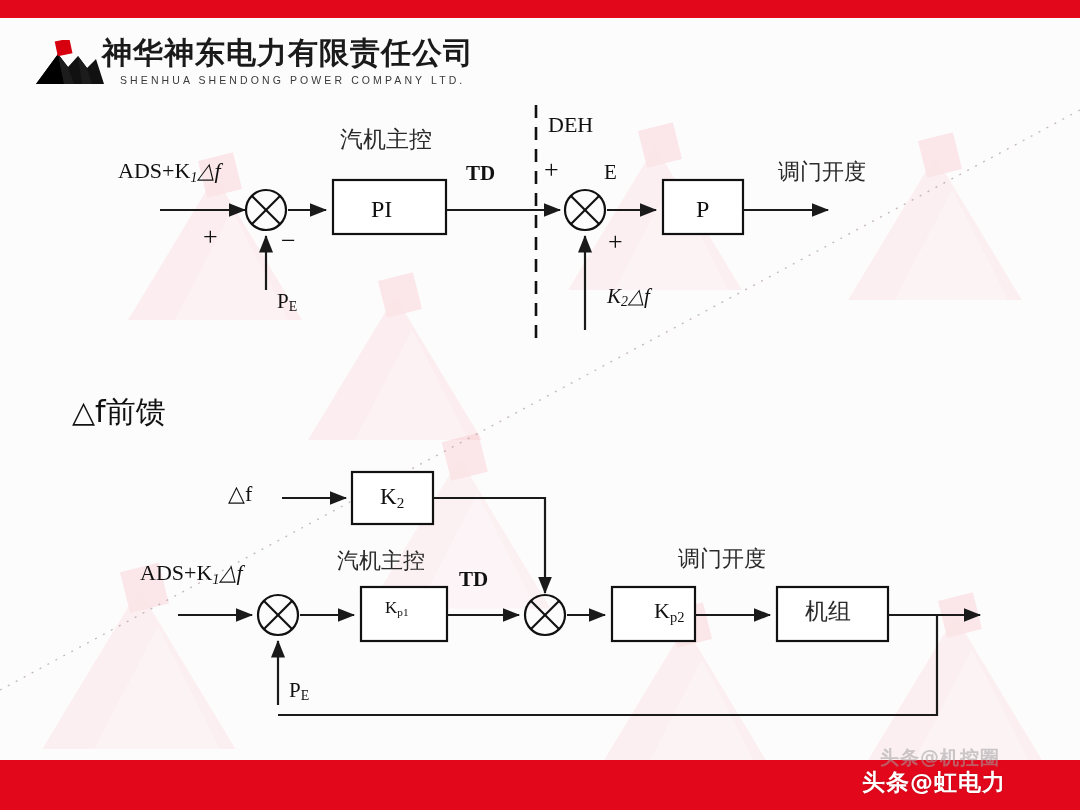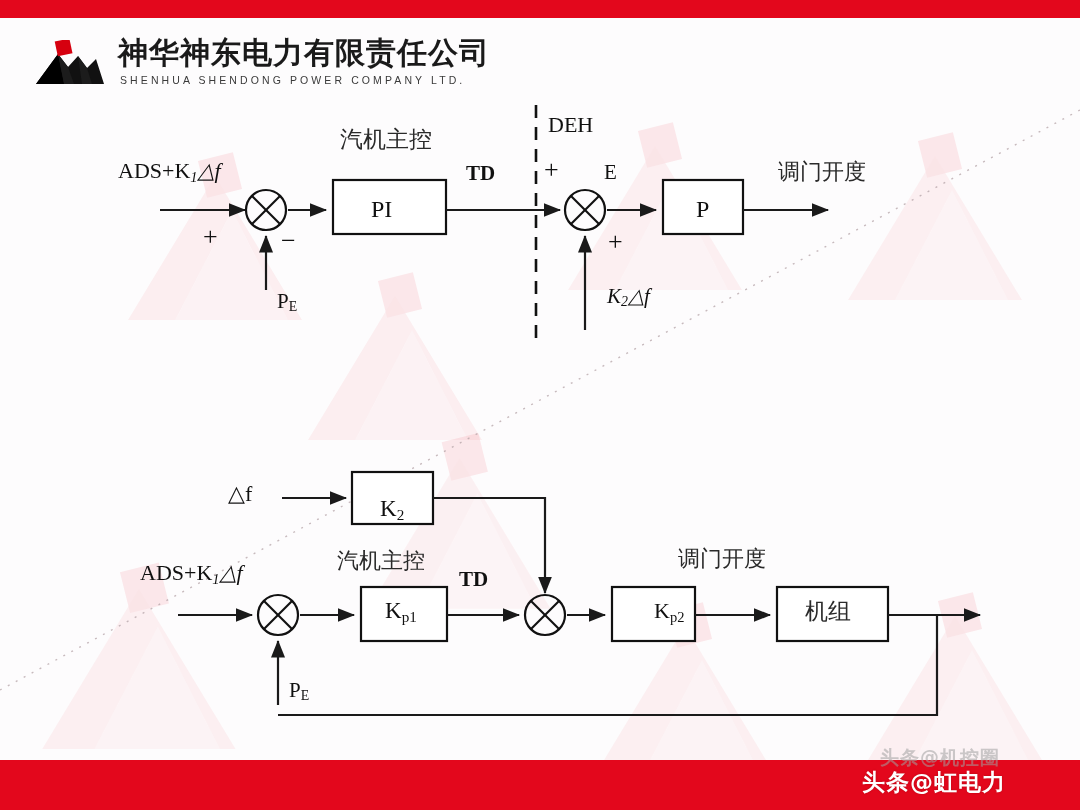--- a/index.html
+++ b/index.html
@@ -26,21 +26,21 @@
   }
   
   .wm { position:absolute; opacity:0.10; pointer-events:none; }
   .wm svg { display:block; }
   .diagwrap { position:absolute; left:0; top:0; width:1080px; height:810px;
               pointer-events:none; }
   
   .logo { position:absolute; left:34px; top:36px; width:400px; height:56px; }
   .logo-mark { position:absolute; left:0; top:4px; width:72px; height:46px; }
   .logo-cn {
-    position:absolute; left:84px; top:-3px;
+    position:absolute; left:68px; top:-3px;
     font-family:"DejaVu Sans", sans-serif;
     font-size:30px; font-weight:bold; color:#1a1a1a;
     letter-spacing:1px; white-space:nowrap;
   }
   .logo-en {
     position:absolute; left:86px; top:38px;
     font-family:"Liberation Sans", sans-serif;
     font-size:10.5px; font-weight:normal; color:#3a3a3a;
     letter-spacing:3.1px; white-space:nowrap;
   }
@@ -204,20 +204,22 @@
   <div class="lbl ser" style="left:548px; top:112px; font-size:22px; font-weight:normal;">DEH</div>
   <div class="lbl sign" style="left:544px; top:155px; font-size:26px;">+</div>
   <div class="lbl sign" style="left:608px; top:227px; font-size:26px;">+</div>
   <div class="lbl ser" style="left:604px; top:160px; font-size:21px;">E</div>
   <div class="lbl ser" style="left:696px; top:196px; font-size:24px;">P</div>
   <div class="lbl ser" style="left:607px; top:284px; font-size:21px;">
     <span class="ital">K</span><span class="ital sub">2</span><span class="ital">△f</span>
   </div>
   <div class="lbl cn" style="left:778px; top:157px; font-size:22px;">调门开度</div>
 
+  <div class="lbl" style="left:72px; top:392px; font-size:30px;
+              font-family:'DejaVu Sans', sans-serif; color:#111;">△f前馈</div>
 
   <svg id="d2" style="left:0; top:455px; width:1080px; height:300px;">
     <defs>
       <marker id="ah2" markerWidth="9" markerHeight="9" refX="7.5" refY="3.2" orient="auto" markerUnits="strokeWidth">
         <path d="M0,0 L8,3.2 L0,6.4 z" fill="#1a1a1a"></path>
       </marker>
     </defs>
 
     <line x1="282" y1="43" x2="346" y2="43" stroke="#1a1a1a" stroke-width="2.2" marker-end="url(#ah2)"></line>
     <rect x="352" y="17" width="81" height="52" fill="#ffffff" stroke="#111" stroke-width="2.2"></rect>
@@ -246,28 +248,28 @@
 
     <line x1="695" y1="160" x2="770" y2="160" stroke="#1a1a1a" stroke-width="2.2" marker-end="url(#ah2)"></line>
     <rect x="777" y="132" width="111" height="54" fill="#ffffff" stroke="#111" stroke-width="2.2"></rect>
 
     <line x1="888" y1="160" x2="980" y2="160" stroke="#1a1a1a" stroke-width="2.2" marker-end="url(#ah2)"></line>
 
     <polyline points="937,160 937,260 278,260" fill="none" stroke="#1a1a1a" stroke-width="2.2"></polyline>
   </svg>
 
   <div class="lbl ser" style="left:228px; top:481px; font-size:22px;">△f</div>
-  <div class="lbl ser" style="left:380px; top:496px; font-size:23px;">
+  <div class="lbl ser" style="left:380px; top:484px; font-size:23px;">
     <span>K</span><span class="sub">2</span>
   </div>
   <div class="lbl ser" style="left:140px; top:560px; font-size:22px;">
     <span>ADS+K</span><span class="ital sub">1</span><span class="ital">△f</span>
   </div>
   <div class="lbl cn" style="left:337px; top:546px; font-size:22px;">汽机主控</div>
-  <div class="lbl ser" style="left:385px; top:598px; font-size:23px;">
+  <div class="lbl ser" style="left:385px; top:598px; font-size:17px;">
     <span>K</span><span class="sub">p1</span>
   </div>
   <div class="lbl ser" style="left:459px; top:567px; font-size:21px; font-weight:bold;">TD</div>
   <div class="lbl ser" style="left:654px; top:598px; font-size:22px;">
     <span>K</span><span class="sub">p2</span>
   </div>
   <div class="lbl cn" style="left:805px; top:596px; font-size:23px;">机组</div>
   <div class="lbl cn" style="left:678px; top:544px; font-size:22px;">调门开度</div>
   <div class="lbl ser" style="left:289px; top:678px; font-size:21px;">
     <span>P</span><span class="sub">E</span>

